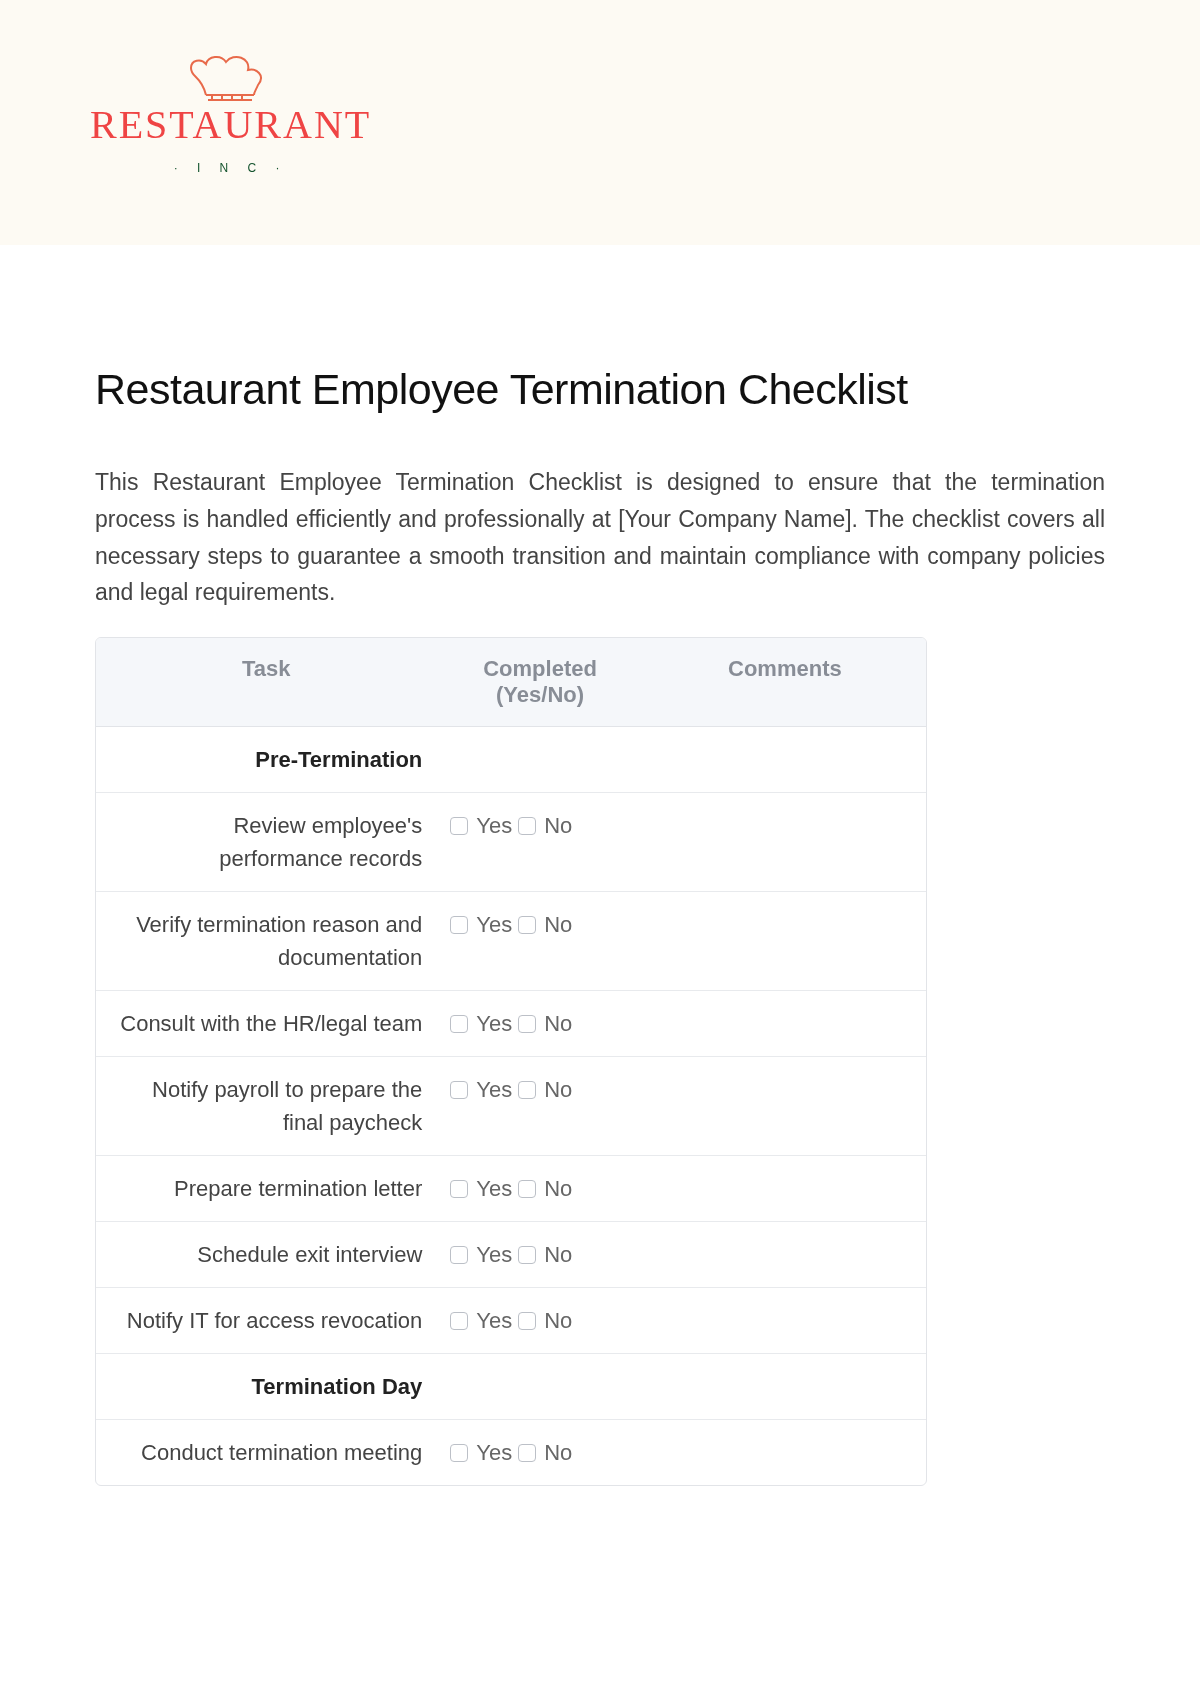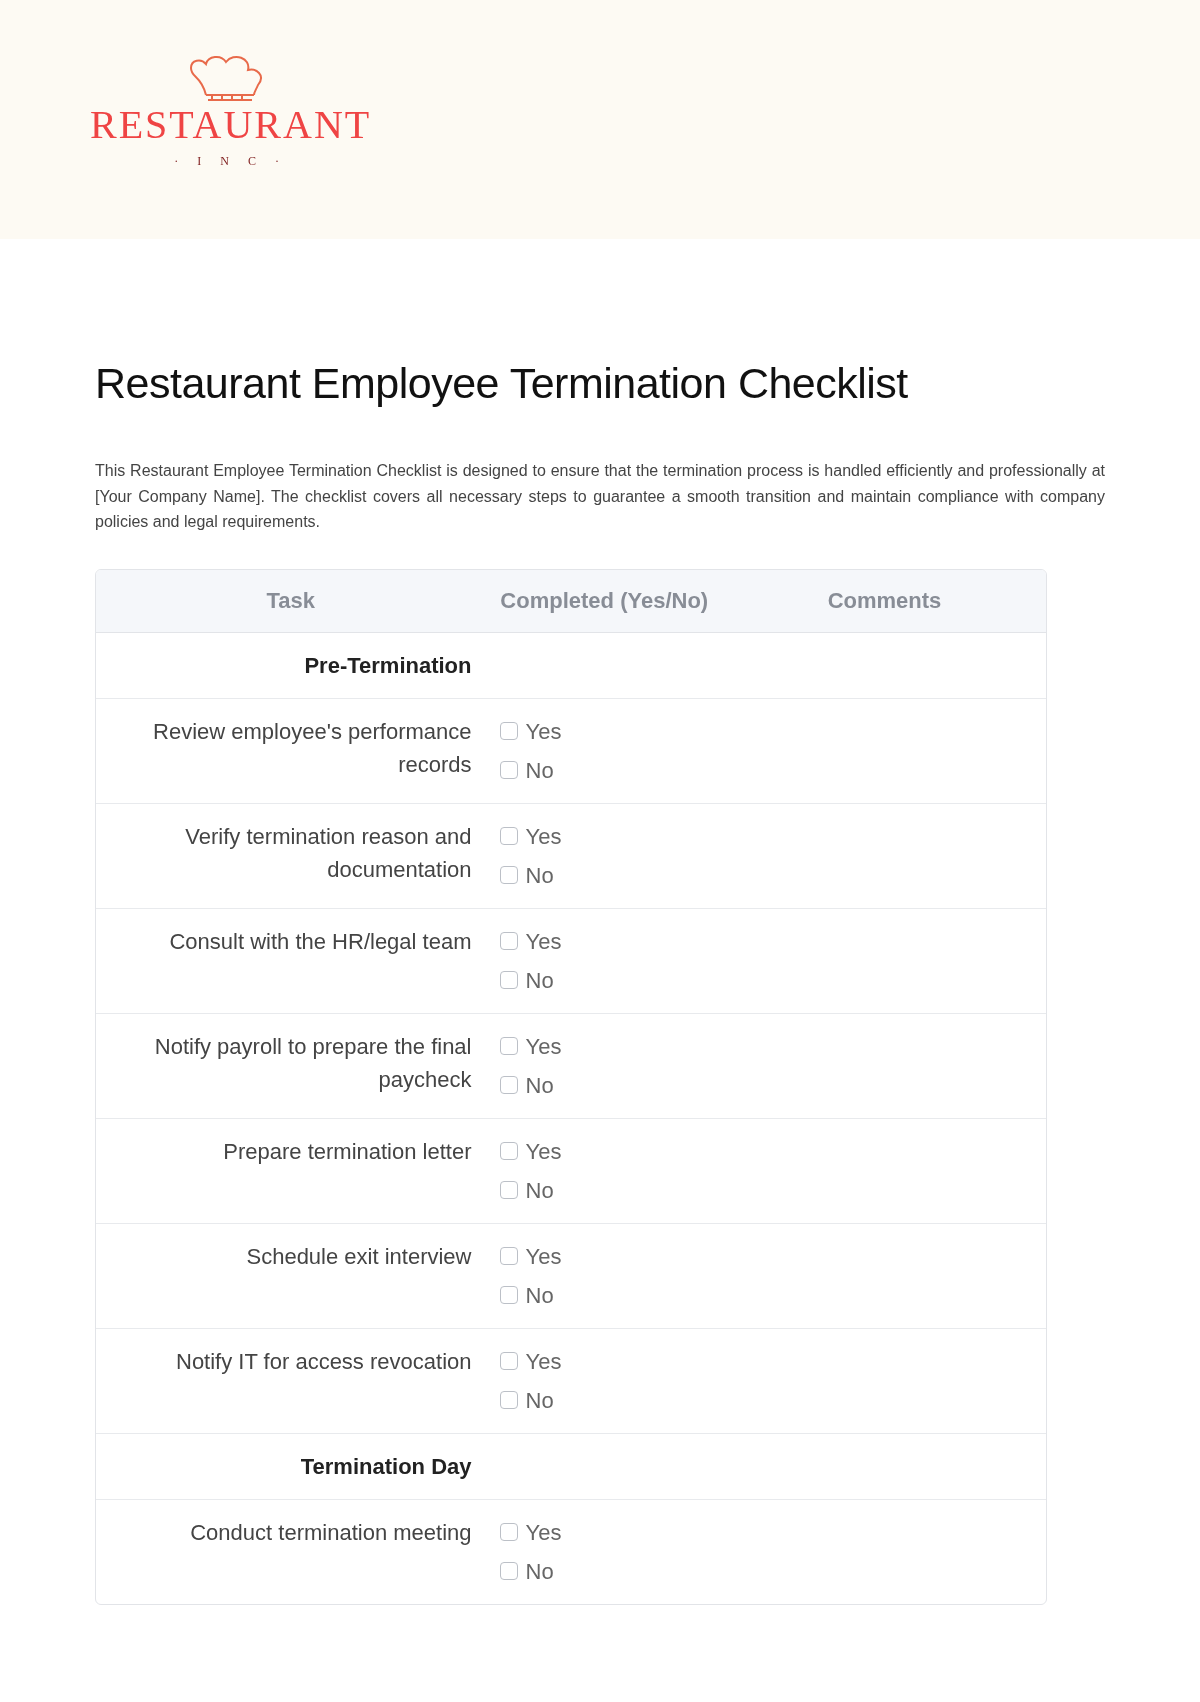--- a/index.html
+++ b/index.html
@@ -25,55 +25,55 @@
   .logo svg { display: block; }
   .logo-text {
     font-family: "Times New Roman", serif;
     font-size: 40px;
     letter-spacing: 2px;
     font-weight: 400;
     margin-top: -4px;
     color: #ef4444;
   }
   .logo-sub {
-    font-family: Liberation Serif, serif;
+    font-family: Liberation Sans, sans-serif;
     font-size: 12px;
     letter-spacing: 8px;
-    color: #7f1d1d;
-    margin-top: 6px;
+    color: #14532d;
+    margin-top: 13px;
   }
   .contact {
     text-align: right;
     color: #555;
     font-size: 22px;
     line-height: 1.6;
     padding-top: 10px;
   }
   .content {
     padding: 120px 95px 0 95px;
   }
   .title {
     font-size: 43px;
     font-weight: 400;
     color: #111;
     margin-bottom: 50px;
     letter-spacing: -0.5px;
   }
   .intro {
-    font-size: 16px;
+    font-size: 23px;
     line-height: 1.6;
     color: #444;
     text-align: justify;
-    margin-bottom: 34px;
+    margin-bottom: 26px;
   }
   .table-wrap {
     border: 1px solid #e2e4e8;
     border-radius: 6px;
     overflow: hidden;
-    width: 952px;
+    width: 832px;
   }
   table {
     border-collapse: collapse;
     width: 100%;
     font-size: 22px;
   }
   thead th {
     background: #f5f7fa;
     color: #888d96;
     font-weight: 700;
@@ -92,21 +92,21 @@
     color: #444;
     line-height: 1.5;
     text-align: right;
   }
   tbody tr.section td {
     font-weight: 700;
     color: #222;
   }
   .yn {
     display: flex;
-    flex-direction: column;
+    flex-direction: row;
     gap: 6px;
   }
   .yn-row {
     display: flex;
     align-items: center;
     gap: 8px;
     color: #666;
   }
   .cbx {
     width: 18px;

